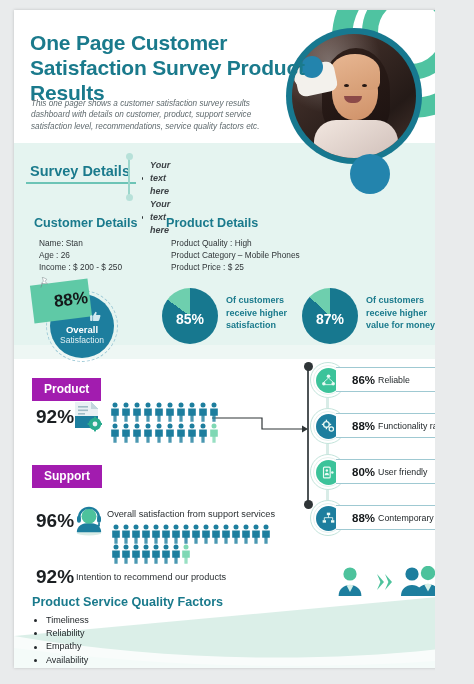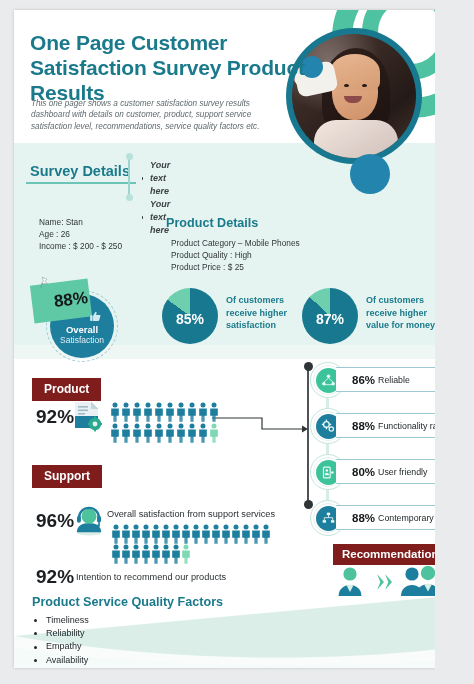--- a/index.html
+++ b/index.html
@@ -127,21 +127,21 @@
   .pie-lbl{
     position:absolute;left:0;top:0;width:56px;height:56px;display:flex;
     align-items:center;justify-content:center;color:#fff;font-size:14px;font-weight:bold;
     padding-top:6px;box-sizing:border-box;
   }
   .pie-txt{position:absolute;left:64px;top:6px;width:86px;color:#1a7a8c;
     font-size:9px;font-weight:bold;line-height:12.5px;}
 
   
   .tag{
-    position:absolute;z-index:8;background:#7f1d1d;color:#fff;font-size:12px;font-weight:bold;
+    position:absolute;z-index:8;background:#a21caf;color:#fff;font-size:12px;font-weight:bold;
     padding:4px 12px 5px 12px;
   }
   .tag-product{left:18px;top:368px;}
   .tag-support{left:18px;top:455px;}
   .tag-recom{left:319px;top:534px;padding:4px 9px 5px 9px;font-size:11.5px;}
 
   .big-pct{position:absolute;z-index:8;color:#1b1f22;font-size:19px;font-weight:bold;}
   .p92{left:22px;top:396px;}
   .p96{left:22px;top:500px;}
   .p92b{left:22px;top:556px;}
@@ -235,29 +235,30 @@
           <span>Your text here</span>
         </div>
         <div class="sd-item">
           <span class="sd-bul"></span>
           <span>Your text here</span>
         </div>
       </div>
     </div>
 
     <div class="det det-cust">
+      <div class="det-h">Customer Details</div>
       <div class="det-l">Name: Stan</div>
       <div class="det-l">Age : 26</div>
       <div class="det-l">Income : $ 200 - $ 250</div>
     </div>
 
     <div class="det det-prod">
       <div class="det-h">Product Details</div>
+      <div class="det-l">Product Quality : High</div>
       <div class="det-l">Product Category – Mobile Phones</div>
-      <div class="det-l">Product Quality : High</div>
       <div class="det-l">Product Price : $ 25</div>
     </div>
 
     <div class="ov-wrap">
       <div class="ov-dash"></div>
       <div class="ov-circle"></div>
       <div class="ov-tag"></div>
       <svg class="ov-pin" viewBox="0 0 12 16">
         <path d="M3 0 L9 3 L6.5 6 L10 9 L2 8.5 L4.5 5.5 Z" fill="#ffffff" stroke="#7a8a8e" stroke-width=".7"></path>
         <line x1="3.2" y1="8.2" x2="1.2" y2="14" stroke="#7a8a8e" stroke-width="1"></line>
@@ -662,21 +663,20 @@
           <rect x="12" y="11" width="4" height="3" fill="#eafaf4"></rect>
           <path d="M9 5 V8 M4 11 V8 H14 V11" fill="none" stroke="#eafaf4" stroke-width="1"></path>
         </svg>
       </div>
       <div class="b-box" style="width:118px;">
         <span class="b-pct">88%</span>
         <span class="b-lbl">Contemporary</span>
       </div>
     </div>
 
-    <div class="tag tag-recom">Recommendation</div>
     <svg class="rec-icons" width="120" height="32" viewBox="0 0 120 32">
       <g>
         <circle cx="14" cy="8" r="6.6" fill="#4dc29c"></circle>
         <path d="M2.6 30 c0-7 5.1-11 11.4-11 s11.4 4 11.4 11 z" fill="#1d7e9e"></path>
         <path d="M10.6 19.6 L14 26 L17.4 19.6 L14 18.4 Z" fill="#d8f0e8"></path>
       </g>
       <g fill="#4dc29c">
         <path d="M41 8 L48 16 L41 24 L44.4 16 Z"></path>
         <path d="M49 8 L56 16 L49 24 L52.4 16 Z"></path>
       </g>

